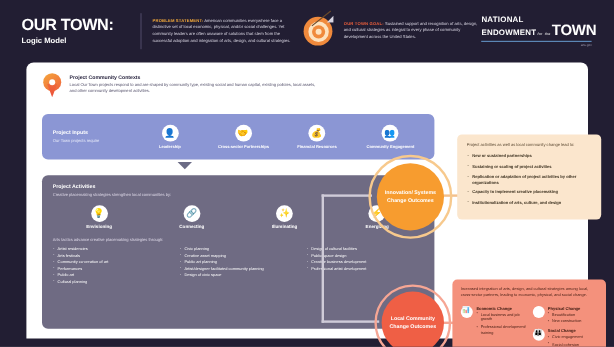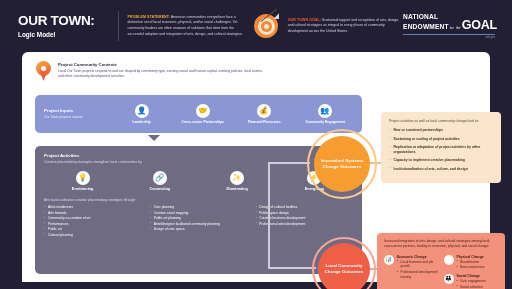--- a/index.html
+++ b/index.html
@@ -166,21 +166,21 @@
     <div class="goal">
       <span class="lbl">OUR TOWN GOAL:</span><span> Sustained support and recognition of arts, design, and cultural strategies as integral to every phase of community development across the United States.</span>
     </div>
 
     <div class="nea">
       <div class="nea-l1">NATIONAL</div>
       <div class="nea-l2">
         <span>ENDOWMENT</span>
         <span class="nea-ft">for</span>
         <span class="nea-ft">the</span>
-        <span class="nea-big">GOAL</span>
+        <span class="nea-big">TOWN</span>
       </div>
       <div class="nea-rule"></div>
       <div class="nea-url">arts.gov</div>
     </div>
   </div>
 
   <div class="panel">
 
     <div class="ctx">
       <div class="pin">

